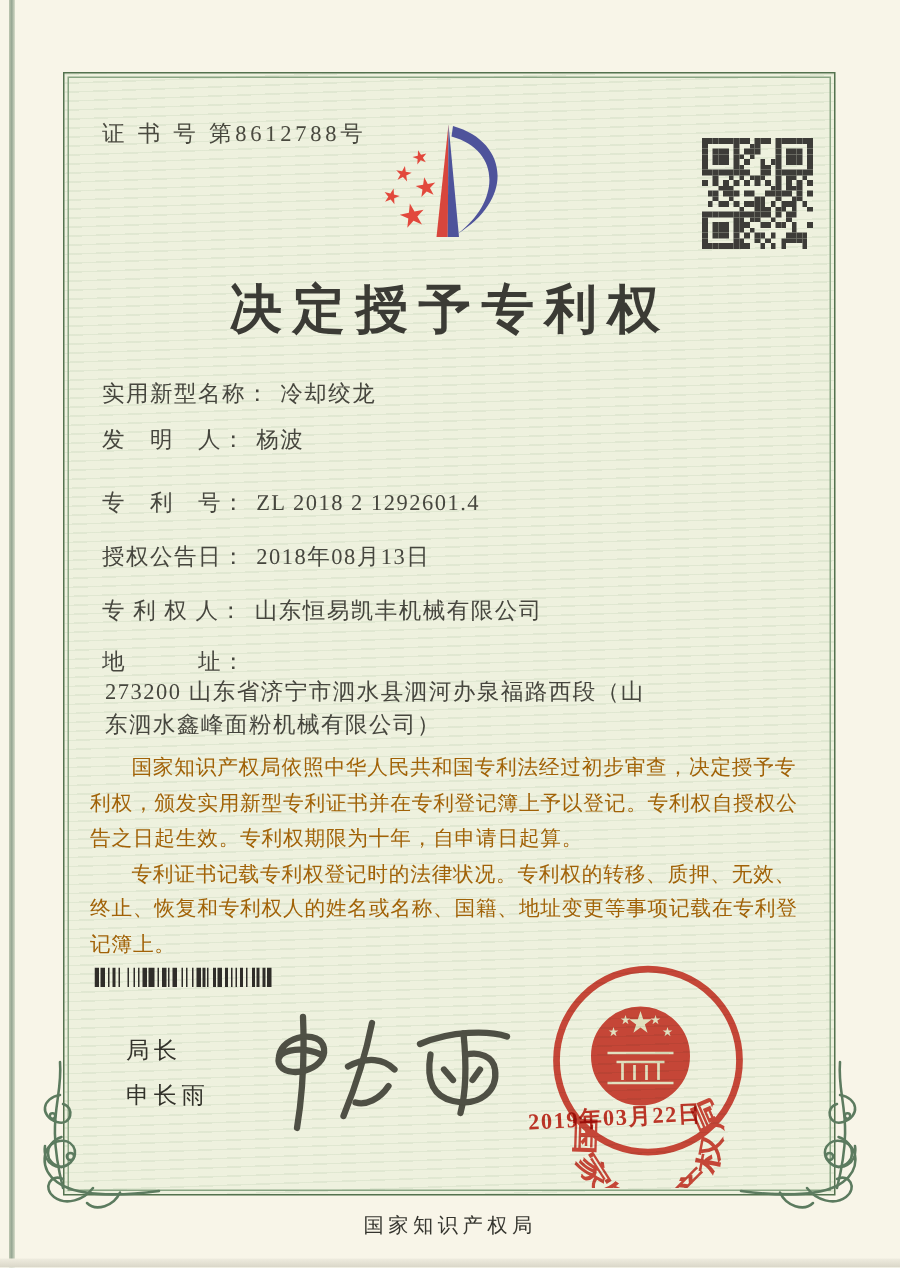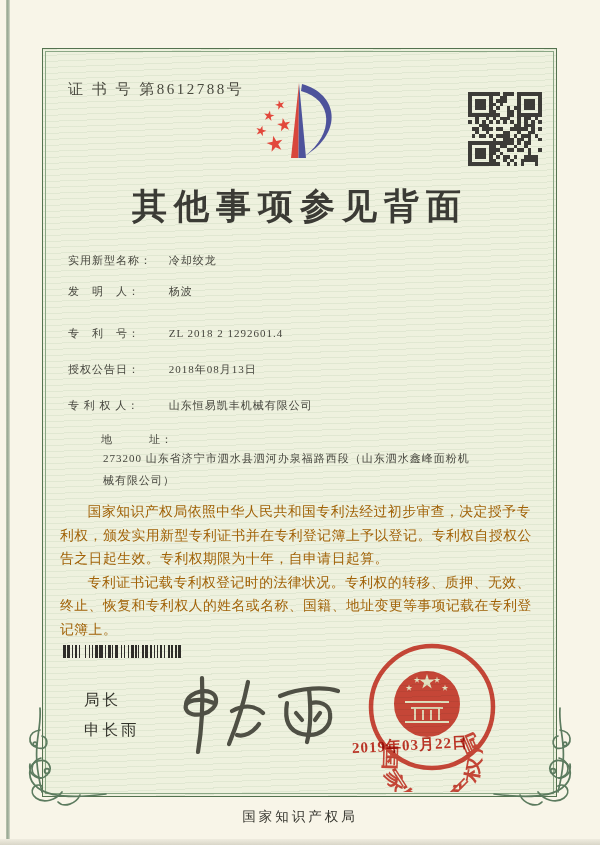--- a/index.html
+++ b/index.html
@@ -28,25 +28,25 @@
     color:#49493f;}
   .logo{position:absolute;left:246px;top:74px;width:112px;height:100px;}
   .qr{position:absolute;left:468px;top:92px;width:74px;height:74px;
     display:grid;grid-template-columns:repeat(21,1fr);grid-auto-rows:1fr;}
   .qr i{display:block;}
   .qr i.d{background:#3d3c38;}
 
   .title{position:absolute;left:0;top:183px;width:600px;margin:0;text-align:center;
     font-size:35px;font-weight:600;letter-spacing:7px;color:#3b3b35;}
 
-  .f-row{position:absolute;left:68px;font-size:11px;color:#46463e;letter-spacing:1px;
+  .f-row{position:absolute;left:68px;font-size:15px;color:#46463e;letter-spacing:1px;
     white-space:nowrap;}
   .f-row .lbl{display:inline-block;min-width:95px;}
   .f-row .val{margin-left:2px;}
-  .f-row.addr{white-space:normal;width:470px;margin-left:33px;}
+  .f-row.addr{white-space:normal;width:470px;}
   .f-row.addr .lbl{vertical-align:top;}
   .f-row.addr .val{display:inline-block;width:372px;vertical-align:top;line-height:22px;}
   .grant .l2{position:absolute;left:228px;}
   .grant .v2{position:absolute;left:318px;}
 
   .body-text{position:absolute;left:60px;top:500px;width:484px;font-size:13.8px;
     line-height:23.5px;color:#a16207;letter-spacing:.5px;}
   .body-text p{margin:0;text-indent:2em;}
 
   .barcode{position:absolute;left:63px;top:645px;width:184px;height:13px;
@@ -553,21 +553,21 @@
       <i class="d"></i>
       <i></i>
       <i class="d"></i>
       <i></i>
       <i></i>
       <i></i>
       <i class="d"></i>
       <i></i>
     </div>
 
-  <h1 class="title">其他事项参见背面</h1>
+  <h1 class="title">决定授予专利权</h1>
 
   <div class="f-row" style="top:253px">
     <span class="lbl">实用新型名称：</span>
     <span class="val">冷却绞龙</span>
   </div>
   <div class="f-row" style="top:284px">
     <span class="lbl">发　明　人：</span>
     <span class="val">杨波</span>
   </div>
   <div class="f-row" style="top:326px">

